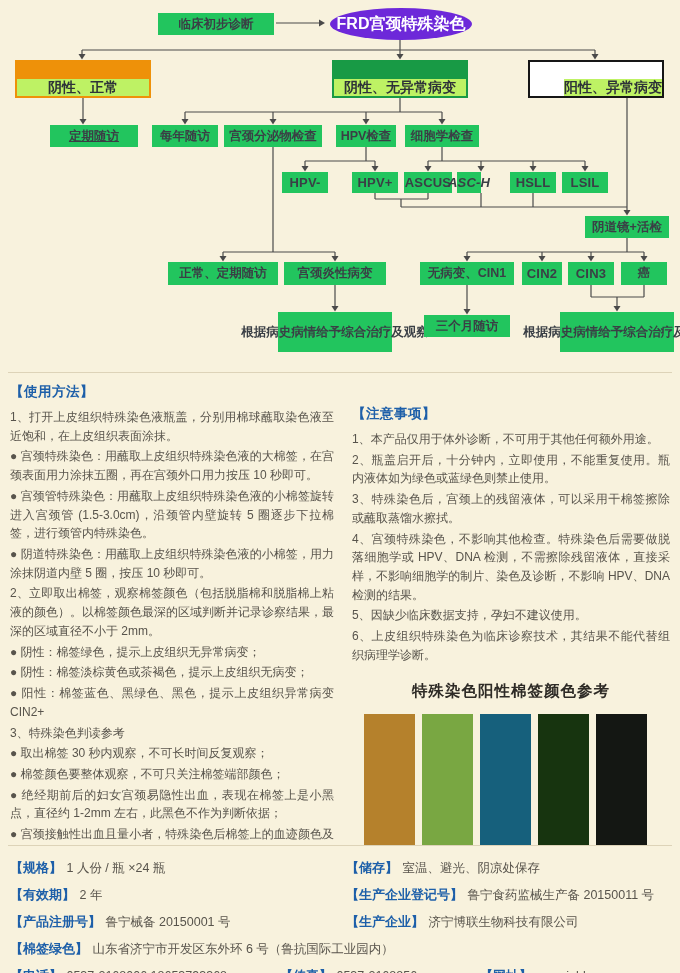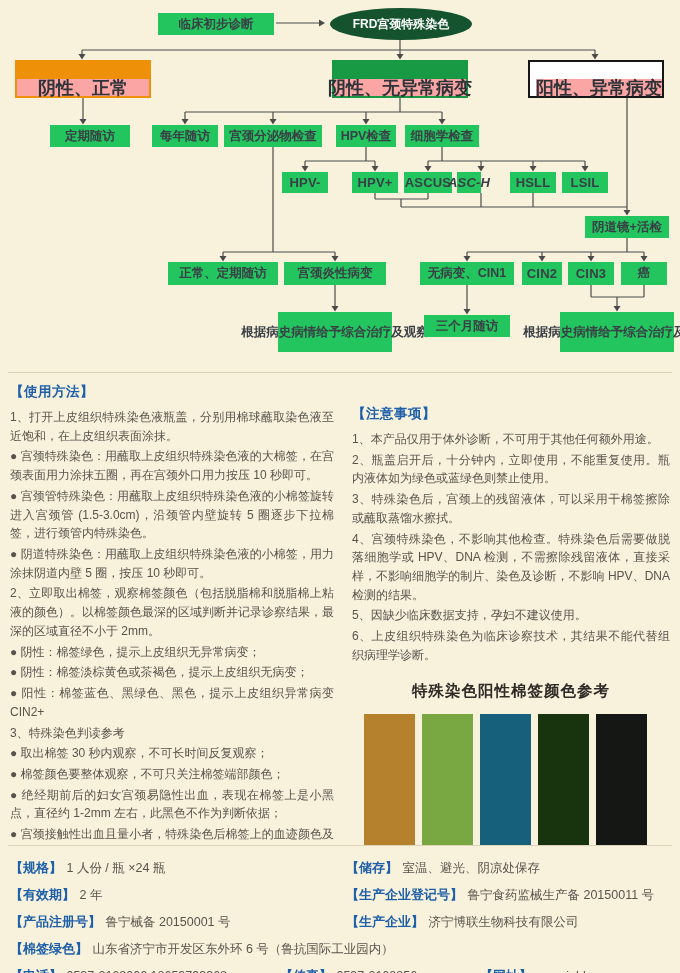--- a/index.html
+++ b/index.html
@@ -18,36 +18,36 @@
     position: absolute;
     background: #22c55e;
     display: flex; align-items: center; justify-content: center;
     font-size: 12.5px; font-weight: bold; color: #3a3f45;
     white-space: nowrap;
   }
   .n.lat { font-size: 13px; letter-spacing: .2px; }
   .n.two { flex-direction: row; line-height: 1.45; }
   .ellipse {
     position: absolute;
-    background: #14532d;
+    background: #6d28d9;
     border-radius: 50%;
     display: flex; align-items: center; justify-content: center;
-    color: #fff; font-size: 12px; font-weight: bold; white-space: nowrap;
+    color: #fff; font-size: 16px; font-weight: bold; white-space: nowrap;
   }
   .bigbox {
     position: absolute;
     border: 2px solid;
     background: #fff;
     display: flex; flex-direction: column;
   }
   .bigbox .fill { flex: 1; }
   .bigbox .lbl {
-    height: 17px; background: #fca5a5;
+    height: 17px; background: #bef264;
     display: flex; align-items: center; justify-content: center;
-    font-size: 18px; font-weight: bold; color: #2e3338; white-space: nowrap;
+    font-size: 14px; font-weight: bold; color: #2e3338; white-space: nowrap;
   }
   .divider { border-top: 1px solid #ddd3b8; margin: 0 8px; }
   
   .columns { display: flex; gap: 18px; padding: 10px 10px 0 10px; height: 472px; overflow: hidden; }
   .col-left { width: 324px; flex: none; }
   .col-right { flex: 1; padding-top: 22px; }
   .sec-title { color: #1d5fa9; font-weight: bold; font-size: 13.5px; margin-bottom: 7px; letter-spacing: .5px; }
   .body-p { font-size: 12px; line-height: 1.56; margin-bottom: 2px; text-align: justify; }
   
   .chart-title { text-align: center; font-weight: bold; font-size: 15.5px; color: #2e2b26; margin-top: 16px; letter-spacing: 1px; }
@@ -153,21 +153,21 @@
   </div>
   <div class="bigbox" style="left:332px;top:60px;width:136px;height:38px;border-color:#189a45;">
     <div class="fill" style="background:#189a45;"></div>
     <div class="lbl">阴性、无异常病变</div>
   </div>
   <div class="bigbox" style="left:528px;top:60px;width:136px;height:38px;border-color:#161616;align-items:flex-end;">
     <div class="fill" style="background:#161616;"></div>
     <div class="lbl">阳性、异常病变</div>
   </div>
 
-  <div class="n" style="left:50px;top:125px;width:80px;height:22px;">定期随访</div>
+  <div class="n" style="left:50px;top:125px;width:88px;height:22px;text-decoration:underline;">定期随访</div>
   <div class="n" style="left:152px;top:125px;width:66px;height:22px;">每年随访</div>
   <div class="n" style="left:224px;top:125px;width:98px;height:22px;">宫颈分泌物检查</div>
   <div class="n" style="left:336px;top:125px;width:60px;height:22px;">HPV检查</div>
   <div class="n" style="left:405px;top:125px;width:74px;height:22px;">细胞学检查</div>
 
   <div class="n lat" style="left:282px;top:172px;width:46px;height:21px;">HPV-</div>
   <div class="n lat" style="left:352px;top:172px;width:46px;height:21px;">HPV+</div>
   <div class="n lat" style="left:404px;top:172px;width:48px;height:21px;">ASCUS</div>
   <div class="n lat" style="left:457px;top:172px;width:24px;height:21px;font-style:italic;">ASC-H</div>
   <div class="n lat" style="left:510px;top:172px;width:46px;height:21px;">HSLL</div>

